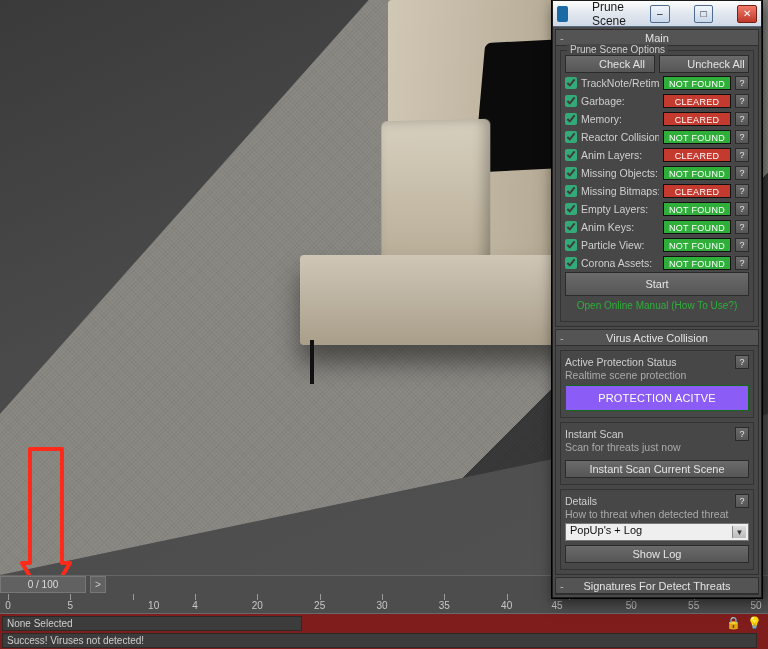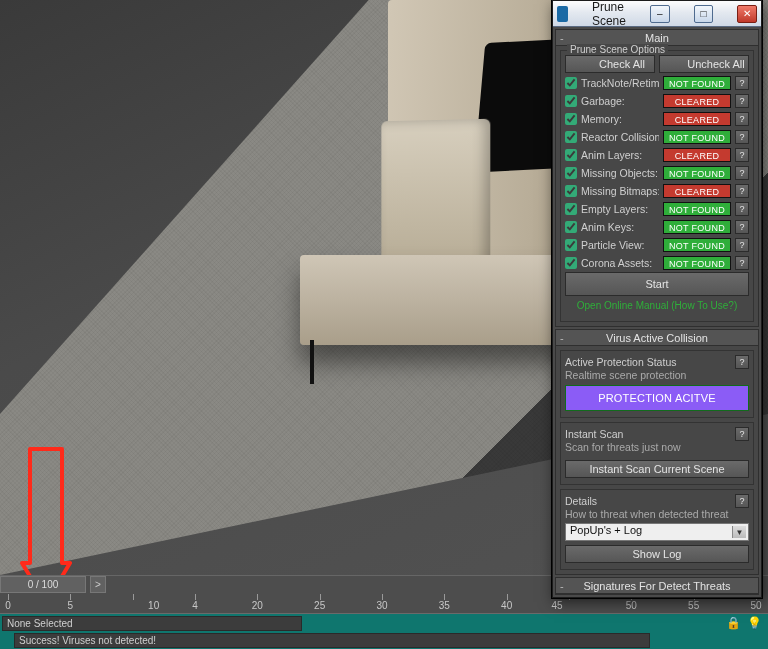--- a/index.html
+++ b/index.html
@@ -82,28 +82,28 @@
     background:linear-gradient(#d9d25a,#b6ad2e); border:1px solid #8a8220;
   }
   .timeline .tick {
     position:absolute; top:0; width:1px; height:6px; background:#999;
   }
   .timeline .ticklabel{
     position:absolute; top:6px; transform:translateX(-50%); color:#c8c8c8;
   }
   .statusbar {
     position:absolute; left:0; top:613px; width:768px; height:36px;
-    background:#0f766e; border-top:1px solid #6a6a6a; font-size:10px; color:#bdbdbd;
+    background:#7f1d1d; border-top:1px solid #6a6a6a; font-size:10px; color:#bdbdbd;
   }
   .statusbar .sel {
     position:absolute; left:2px; top:2px; width:300px; height:15px;
     background:#3c3c3c; border:1px solid #2a2a2a; padding:1px 4px; color:#cfcfcf;
   }
   .statusbar .msg {
-    position:absolute; left:14px; top:19px; width:636px; height:15px;
+    position:absolute; left:2px; top:19px; width:755px; height:15px;
     background:#3c3c3c; border:1px solid #2a2a2a; padding:1px 4px; color:#cfcfcf;
   }
   .statusbar .lockicons{
     position:absolute; right:6px; top:2px; display:flex; gap:6px; color:#cfcfcf; font-size:12px;
   }
 
   
   .dialog {
     position:absolute; right:6px; top:0; width:210px;
     background:#4a4a4a; border:1px solid #1c1c1c;

